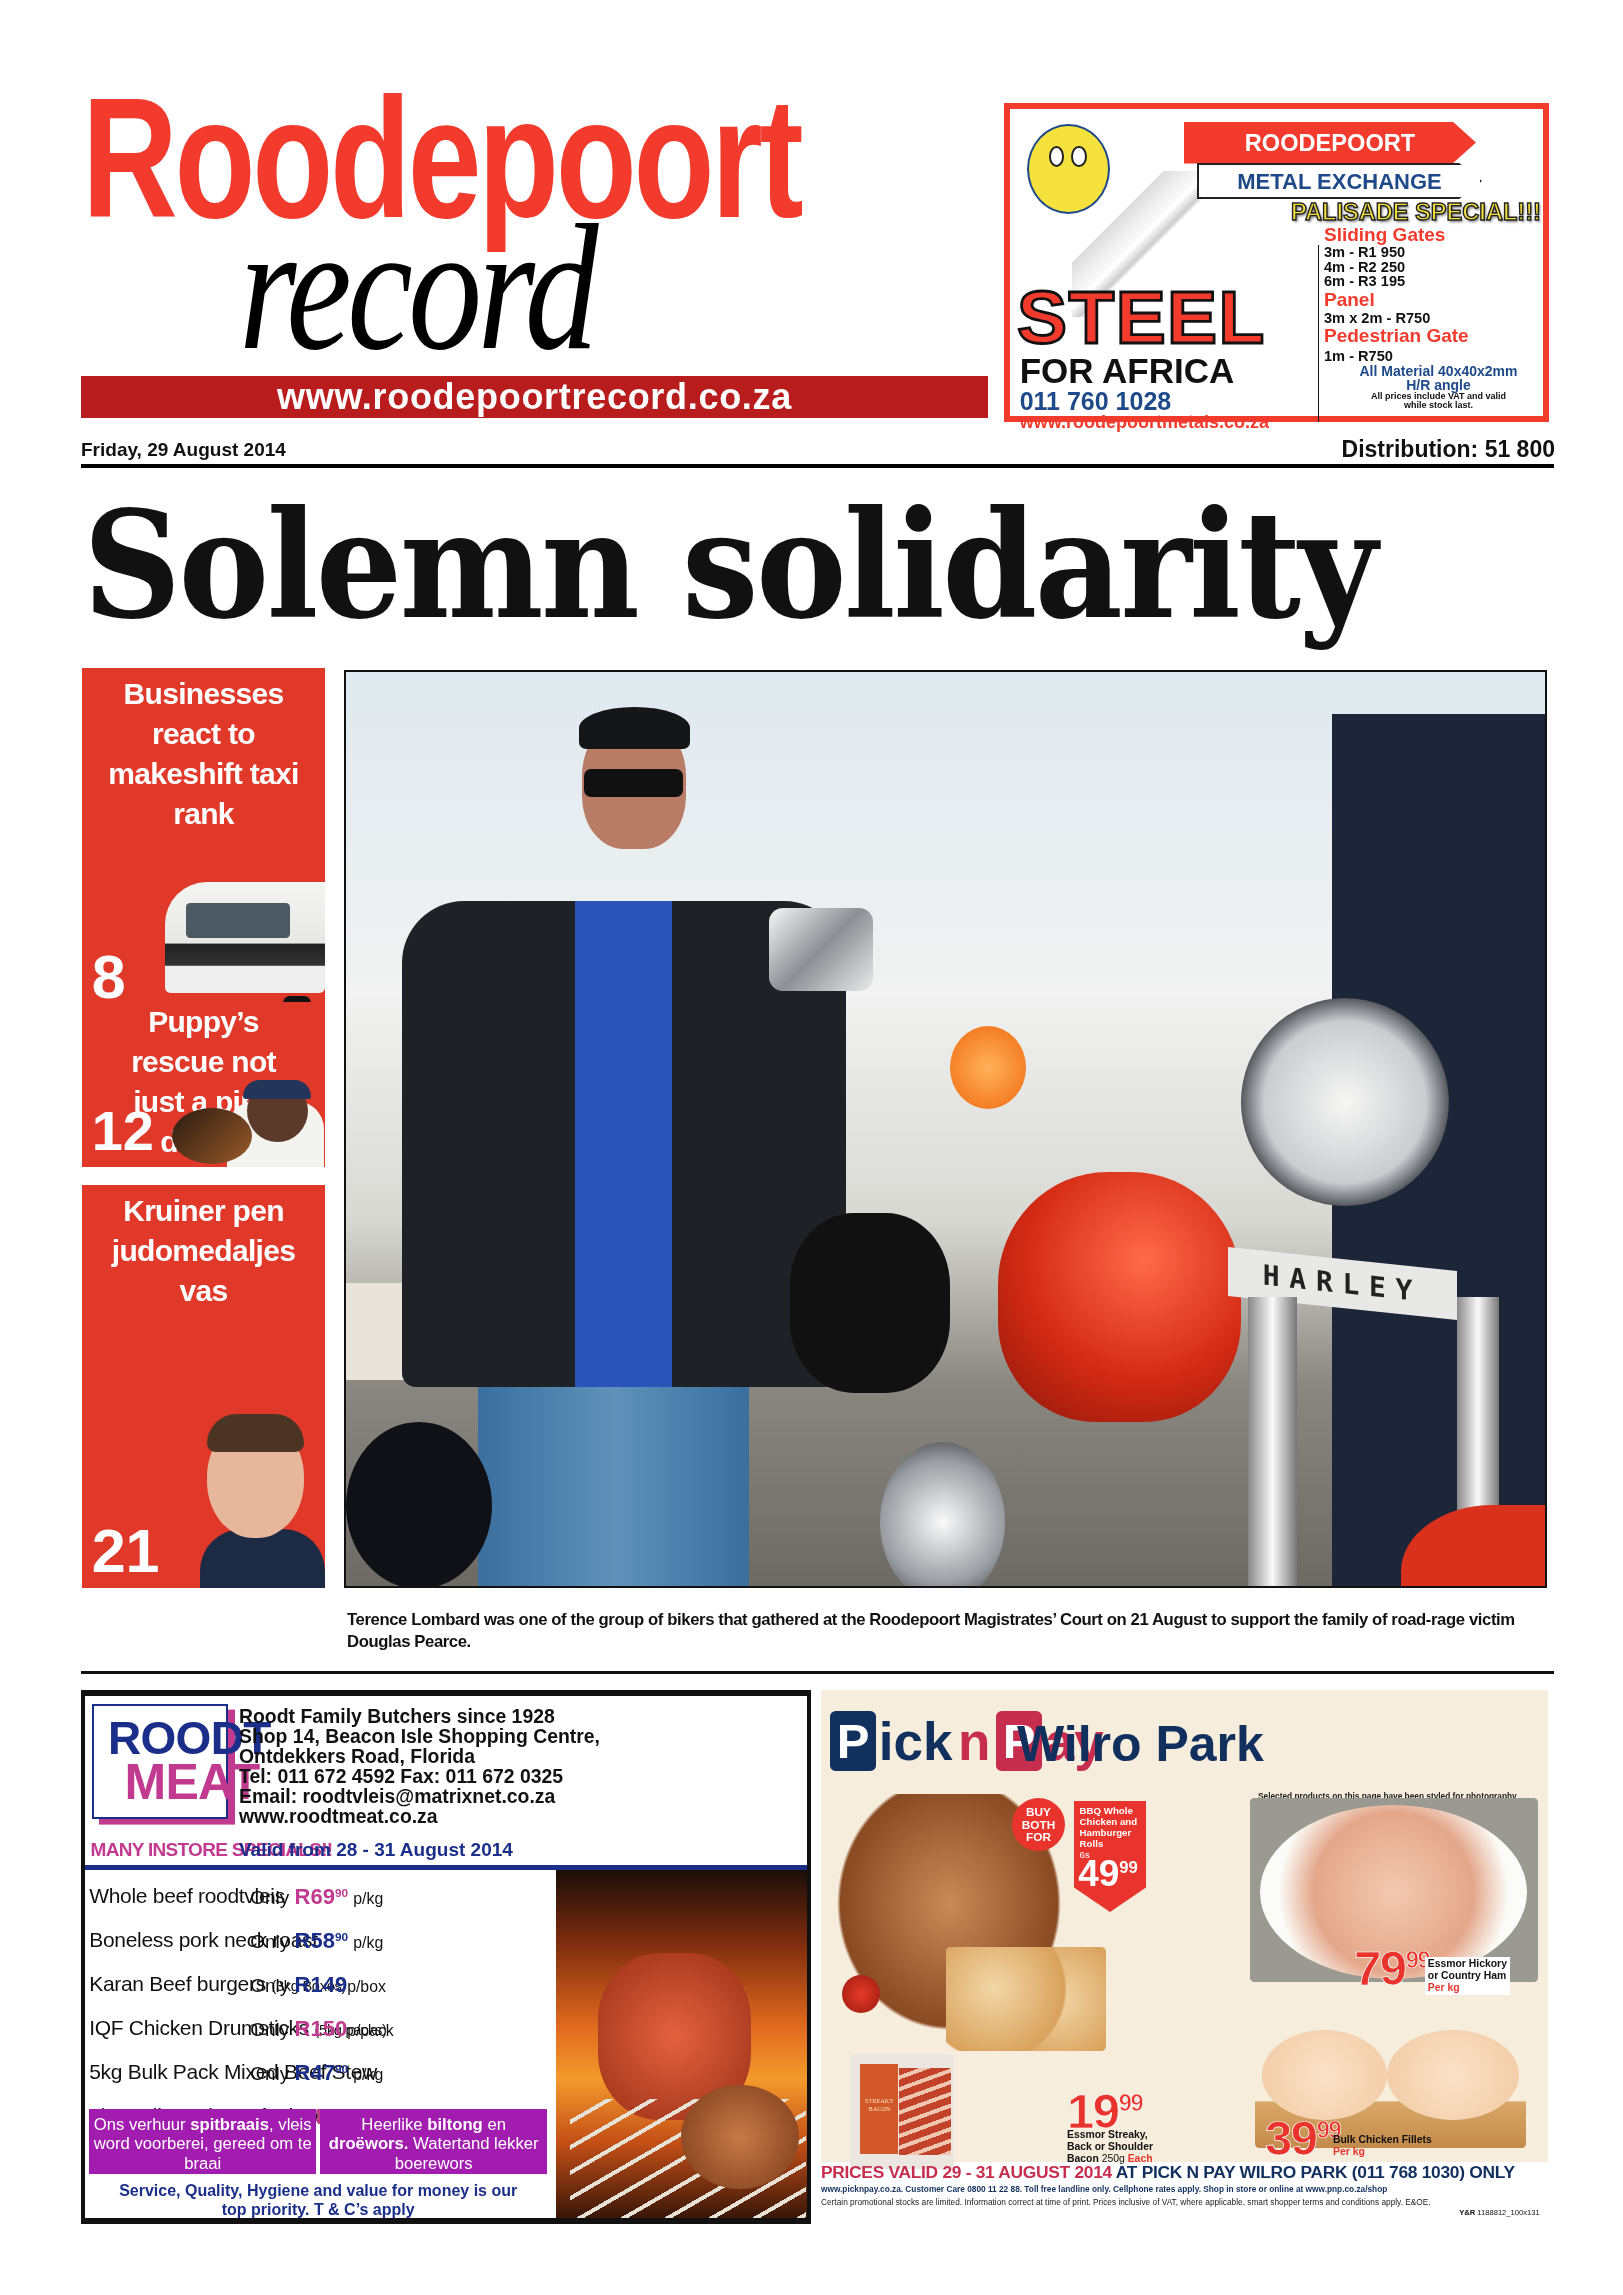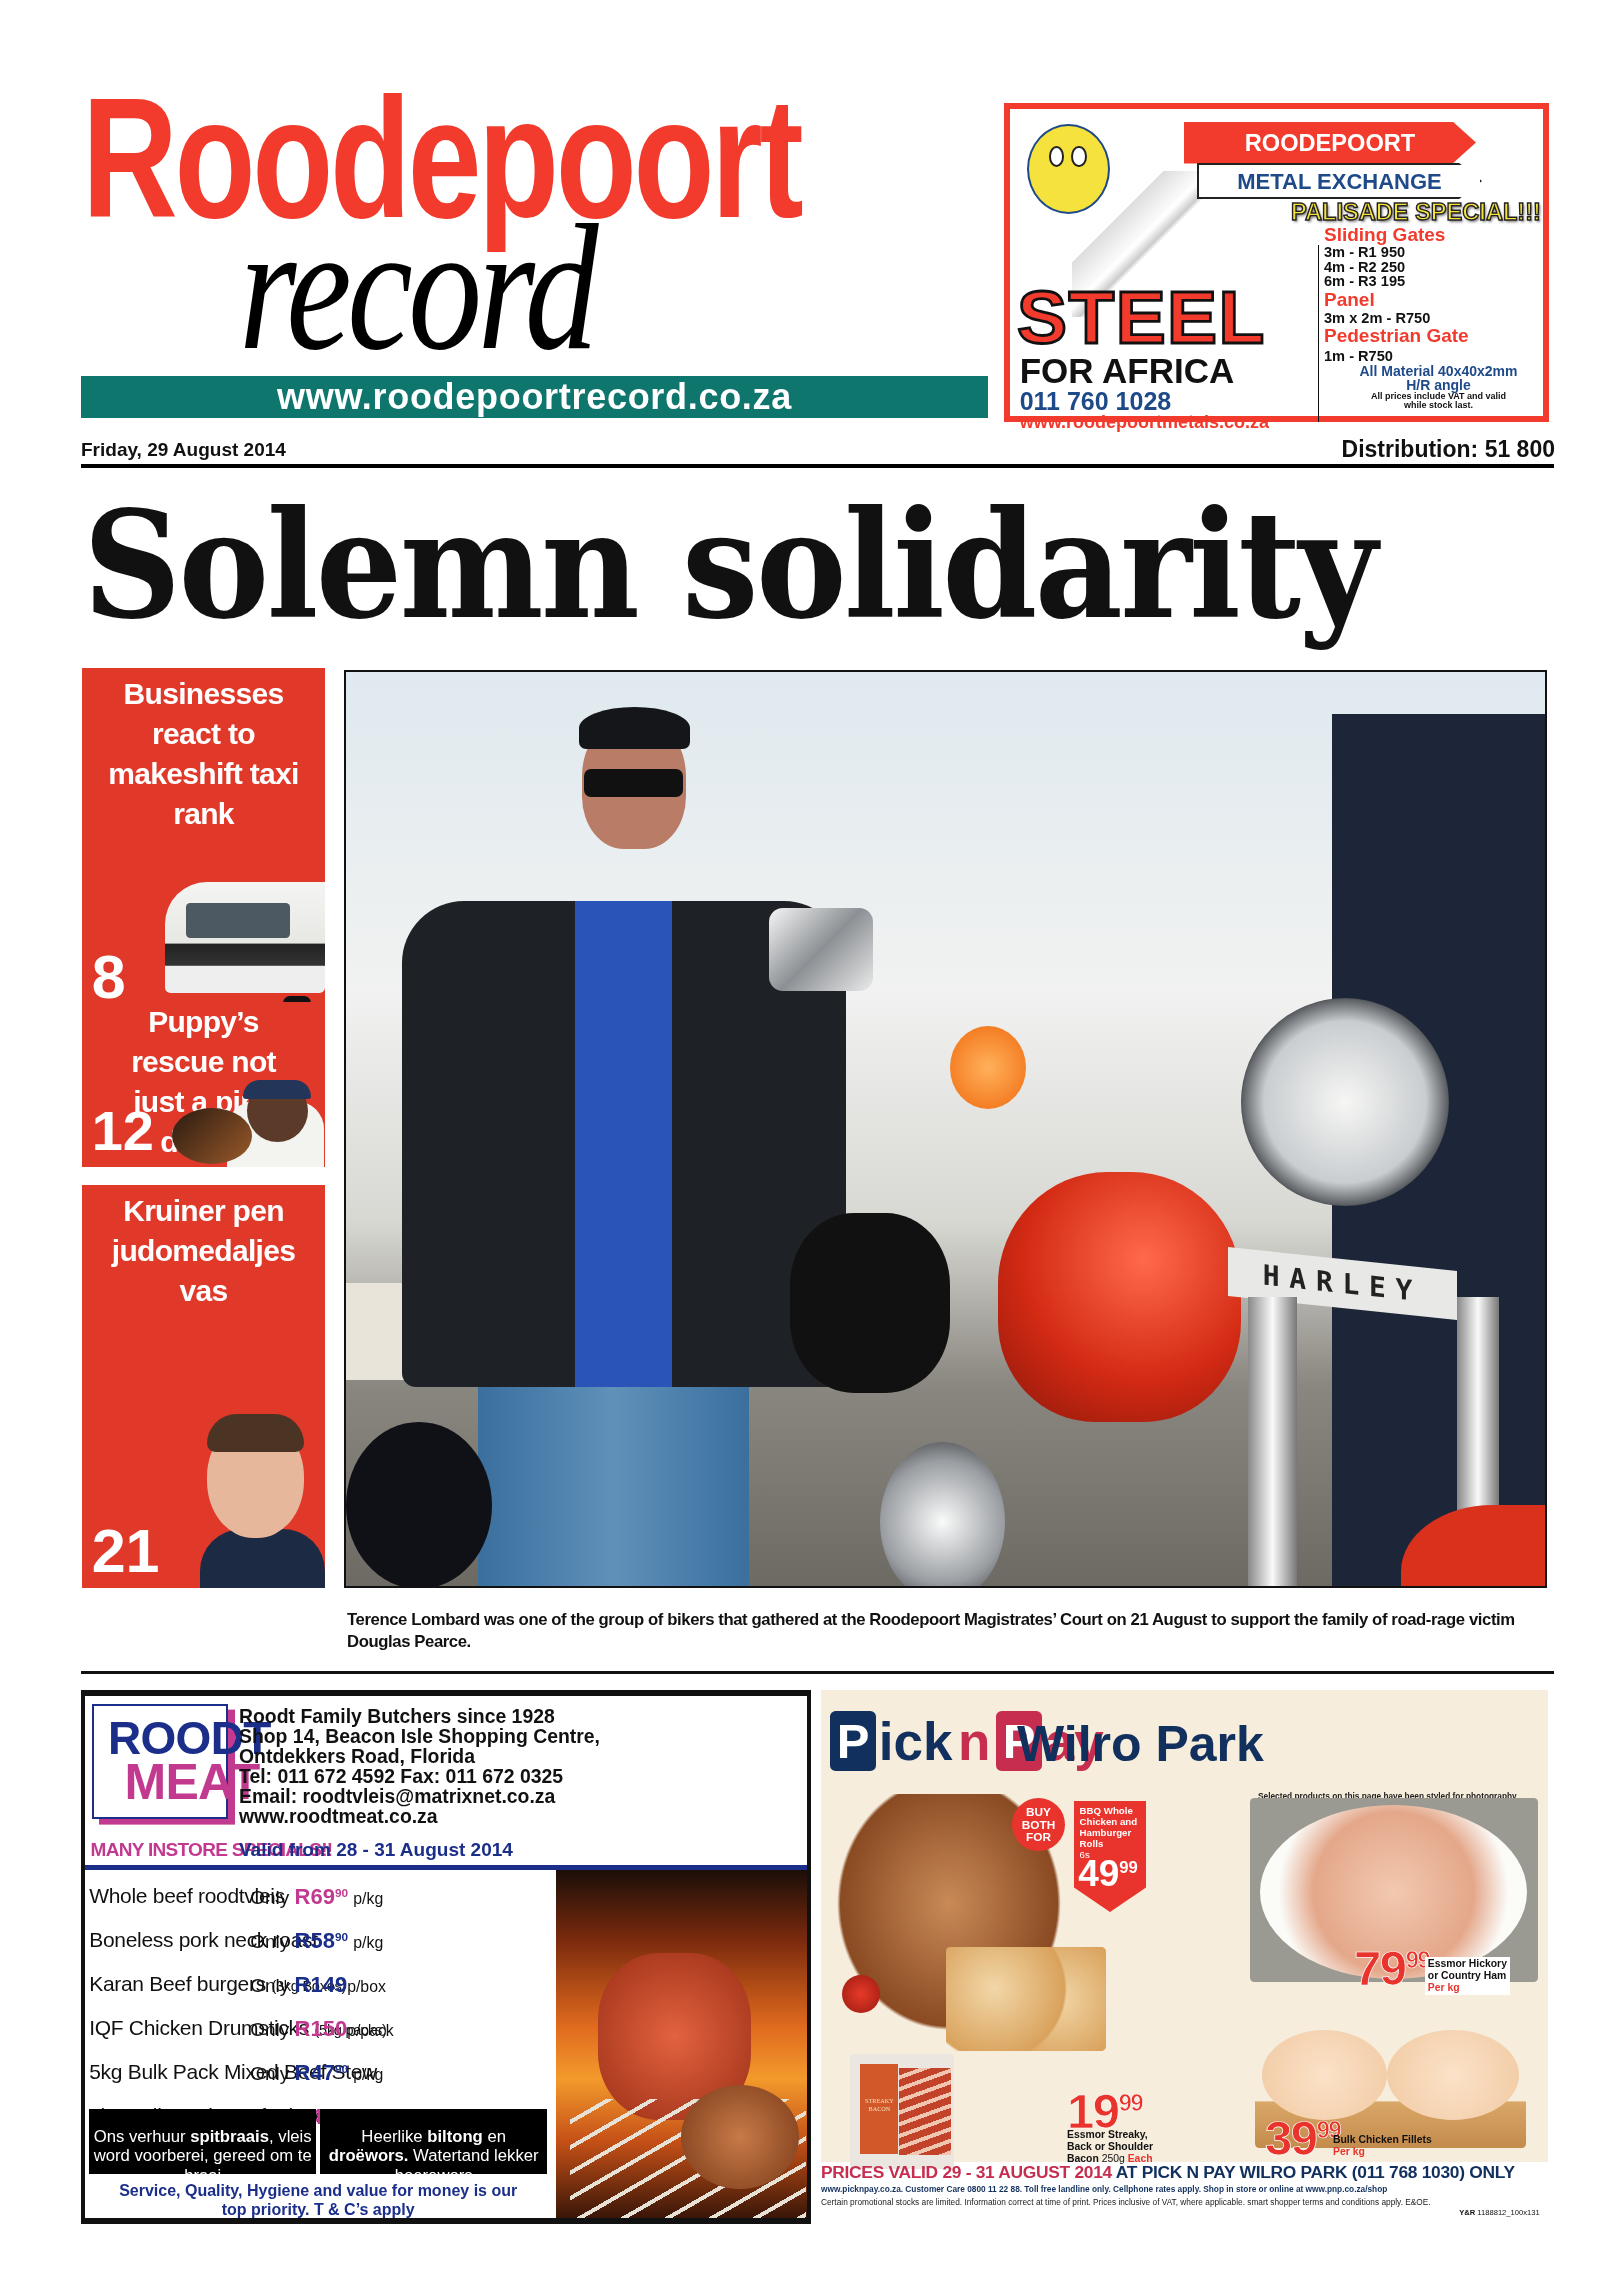--- a/index.html
+++ b/index.html
@@ -2,21 +2,21 @@
 <html style="font-size:11px"><head>
 <meta charset="utf-8">
 <style>
   * { box-sizing: border-box; margin: 0; padding: 0; }
   body { width: 1624px; height: 2295px; background: #ffffff; position: relative; overflow: hidden; font-family: "Liberation Sans", sans-serif; color: #111; }
   .abs { position: absolute; }
 
   
   .mast-title { left: 82px; top: 89px; width: 916px; height: 139px; color: #f23b2d; font-family: "Liberation Sans", sans-serif; font-weight: bold; font-size: 170px; line-height: 139px; letter-spacing: -4.2px; transform: scaleX(0.78); transform-origin: left top; white-space: nowrap; }
   .mast-record { left: 239px; top: 208px; color: #000; font-family: "Liberation Serif", serif; font-style: italic; font-size: 180px; line-height: 160px; letter-spacing: -5.6px; transform: scaleX(0.82); transform-origin: left top; white-space: nowrap; }
-  .mast-url-bar { left: 81px; top: 376px; width: 907px; height: 42px; background: #0f766e; color: #fff; font-size: 36px; font-weight: bold; text-align: center; line-height: 42px; letter-spacing: 0.7px; }
+  .mast-url-bar { left: 81px; top: 376px; width: 907px; height: 42px; background: #b91c1c; color: #fff; font-size: 36px; font-weight: bold; text-align: center; line-height: 42px; letter-spacing: 0.7px; }
   .dateline { left: 81px; top: 439px; font-size: 19px; font-weight: bold; }
   .distribution { right: 69px; top: 436px; font-size: 23px; font-weight: bold; }
   .rule-top { left: 81px; top: 464px; width: 1473px; height: 3.5px; background: #000; }
 
   
   .metal-ad { left: 1004px; top: 103px; width: 545px; height: 319px; border: 6.2px solid #f23b2d; background: #fff; }
   .metal-ad .arrow { position: absolute; left: 174px; top: 12.5px; width: 292px; height: 42px; background: #f23b2d; clip-path: polygon(0 0, 92% 0, 100% 50%, 92% 100%, 0 100%); color: #fff; font-weight: bold; font-size: 23.6px; text-align: center; line-height: 42px; }
   .metal-ad .arrow2 { position: absolute; left: 187px; top: 54px; width: 285px; height: 36px; background: #fff; border: 2.1px solid #222; clip-path: polygon(0 0, 92% 0, 100% 50%, 92% 100%, 0 100%); color: #1e4a8a; font-weight: bold; font-size: 22px; text-align: center; line-height: 33px; }
   .metal-ad .palisade { position: absolute; left: 281px; top: 90px; color: #f5e23c; font-weight: bold; font-size: 23.6px; -webkit-text-stroke: 1.4px #222; text-shadow: 1.4px 2.1px 2.8px #777; white-space: nowrap; }
   .metal-ad .mascot { position: absolute; left: 17.4px; top: 15.3px; width: 83px; height: 90px; border-radius: 50%; background: #f5e23c; border: 2.1px solid #1e4a8a; }
@@ -58,21 +58,21 @@
   .roodt .valid { position: absolute; left: 154px; top: 143px; color: #1a2e8a; font-weight: bold; font-size: 19px; }
   .roodt .bluebar { position: absolute; left: 0; right: 0; top: 169px; height: 4.9px; background: #1a2e8a; }
   .roodt .items { position: absolute; left: 4.2px; top: 182px; width: 458px; }
   .roodt .item { position: relative; height: 44px; }
   .roodt .item .nm { position: absolute; left: 0; top: 5.6px; font-size: 21px; letter-spacing: -0.3px; white-space: nowrap; }
   .roodt .item .nm small { font-size: 14.6px; }
   .roodt .item .pr { position: absolute; left: 161px; top: 5.6px; font-size: 19px; white-space: nowrap; }
   .roodt .item .pr b { font-size: 22px; }
   .roodt .item .pr sup { font-size: 11.8px; font-weight: bold; }
   .roodt .boxes { position: absolute; left: 4.2px; top: 413px; width: 458px; height: 65px; }
-  .roodt .box { position: absolute; top: 0; width: 227px; height: 65px; background: #000000; color: #fff; text-align: center; font-size: 16.7px; line-height: 19.4px; padding-top: 18px; }
+  .roodt .box { position: absolute; top: 0; width: 227px; height: 65px; background: #a21caf; color: #fff; text-align: center; font-size: 16.7px; line-height: 19.4px; padding-top: 6px; }
   .roodt .service { position: absolute; left: 4.2px; top: 485px; width: 458px; text-align: center; color: #1a2e8a; font-weight: bold; font-size: 16px; line-height: 19.4px; }
   .roodt .grill { position: absolute; left: 471px; top: 174px; right: 0; bottom: 0; background: linear-gradient(180deg, #1b0e08 0%, #7a2a0d 20%, #e06a1e 45%, #f39a2c 60%, #c55017 78%, #3a1608 100%); overflow: hidden; }
 
   
   .pnp { left: 821px; top: 1690px; width: 727px; height: 472px; background: #f6eddc; }
   .pnp .logo { position: absolute; left: 9px; top: 21px; height: 62px; white-space: nowrap; }
   .pnp .logo span { display: inline-block; font-weight: bold; font-size: 53px; line-height: 62px; vertical-align: top; }
   .pnp .logo .pbox { width: 46px; height: 60px; border-radius: 5.6px; color: #fff; text-align: center; font-size: 49px; line-height: 60px; }
   .pnp .wilro { position: absolute; left: 196px; top: 26px; color: #12305e; font-weight: bold; font-size: 50px; line-height: 56px; }
   .pnp .styled { position: absolute; left: 437px; top: 101px; font-size: 8.3px; font-weight: bold; color: #222; }

